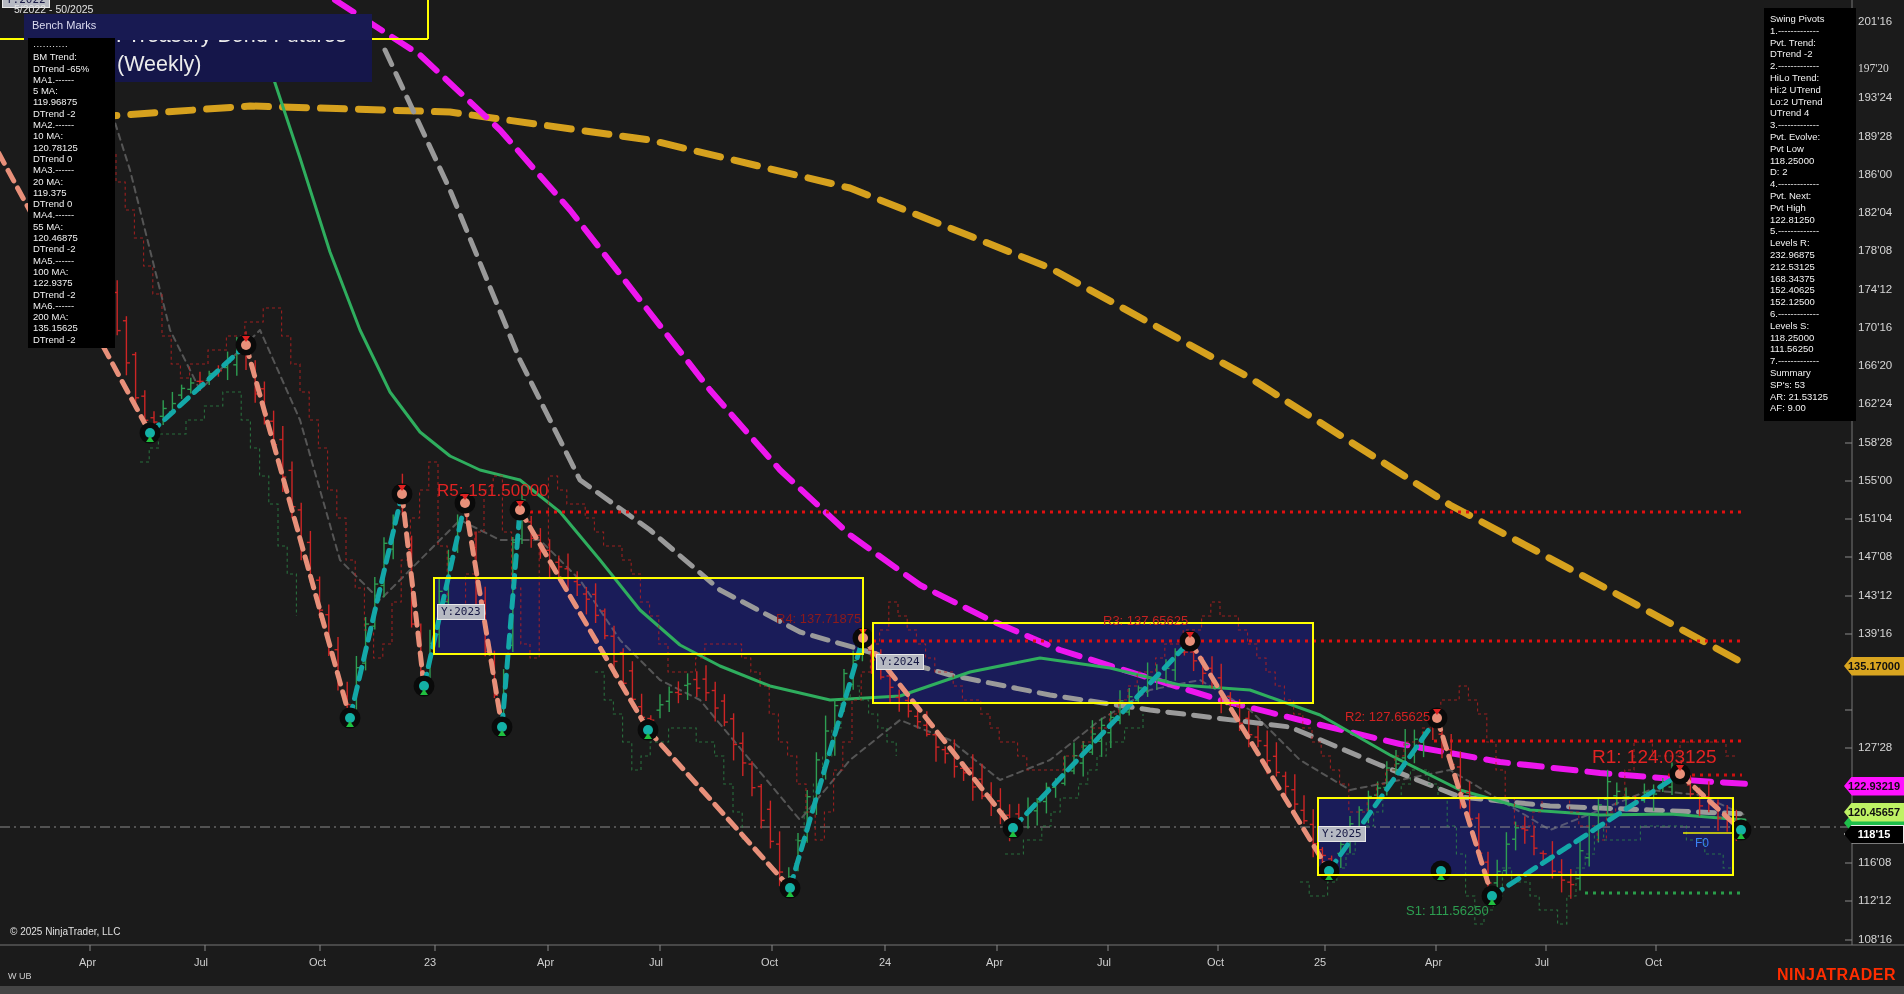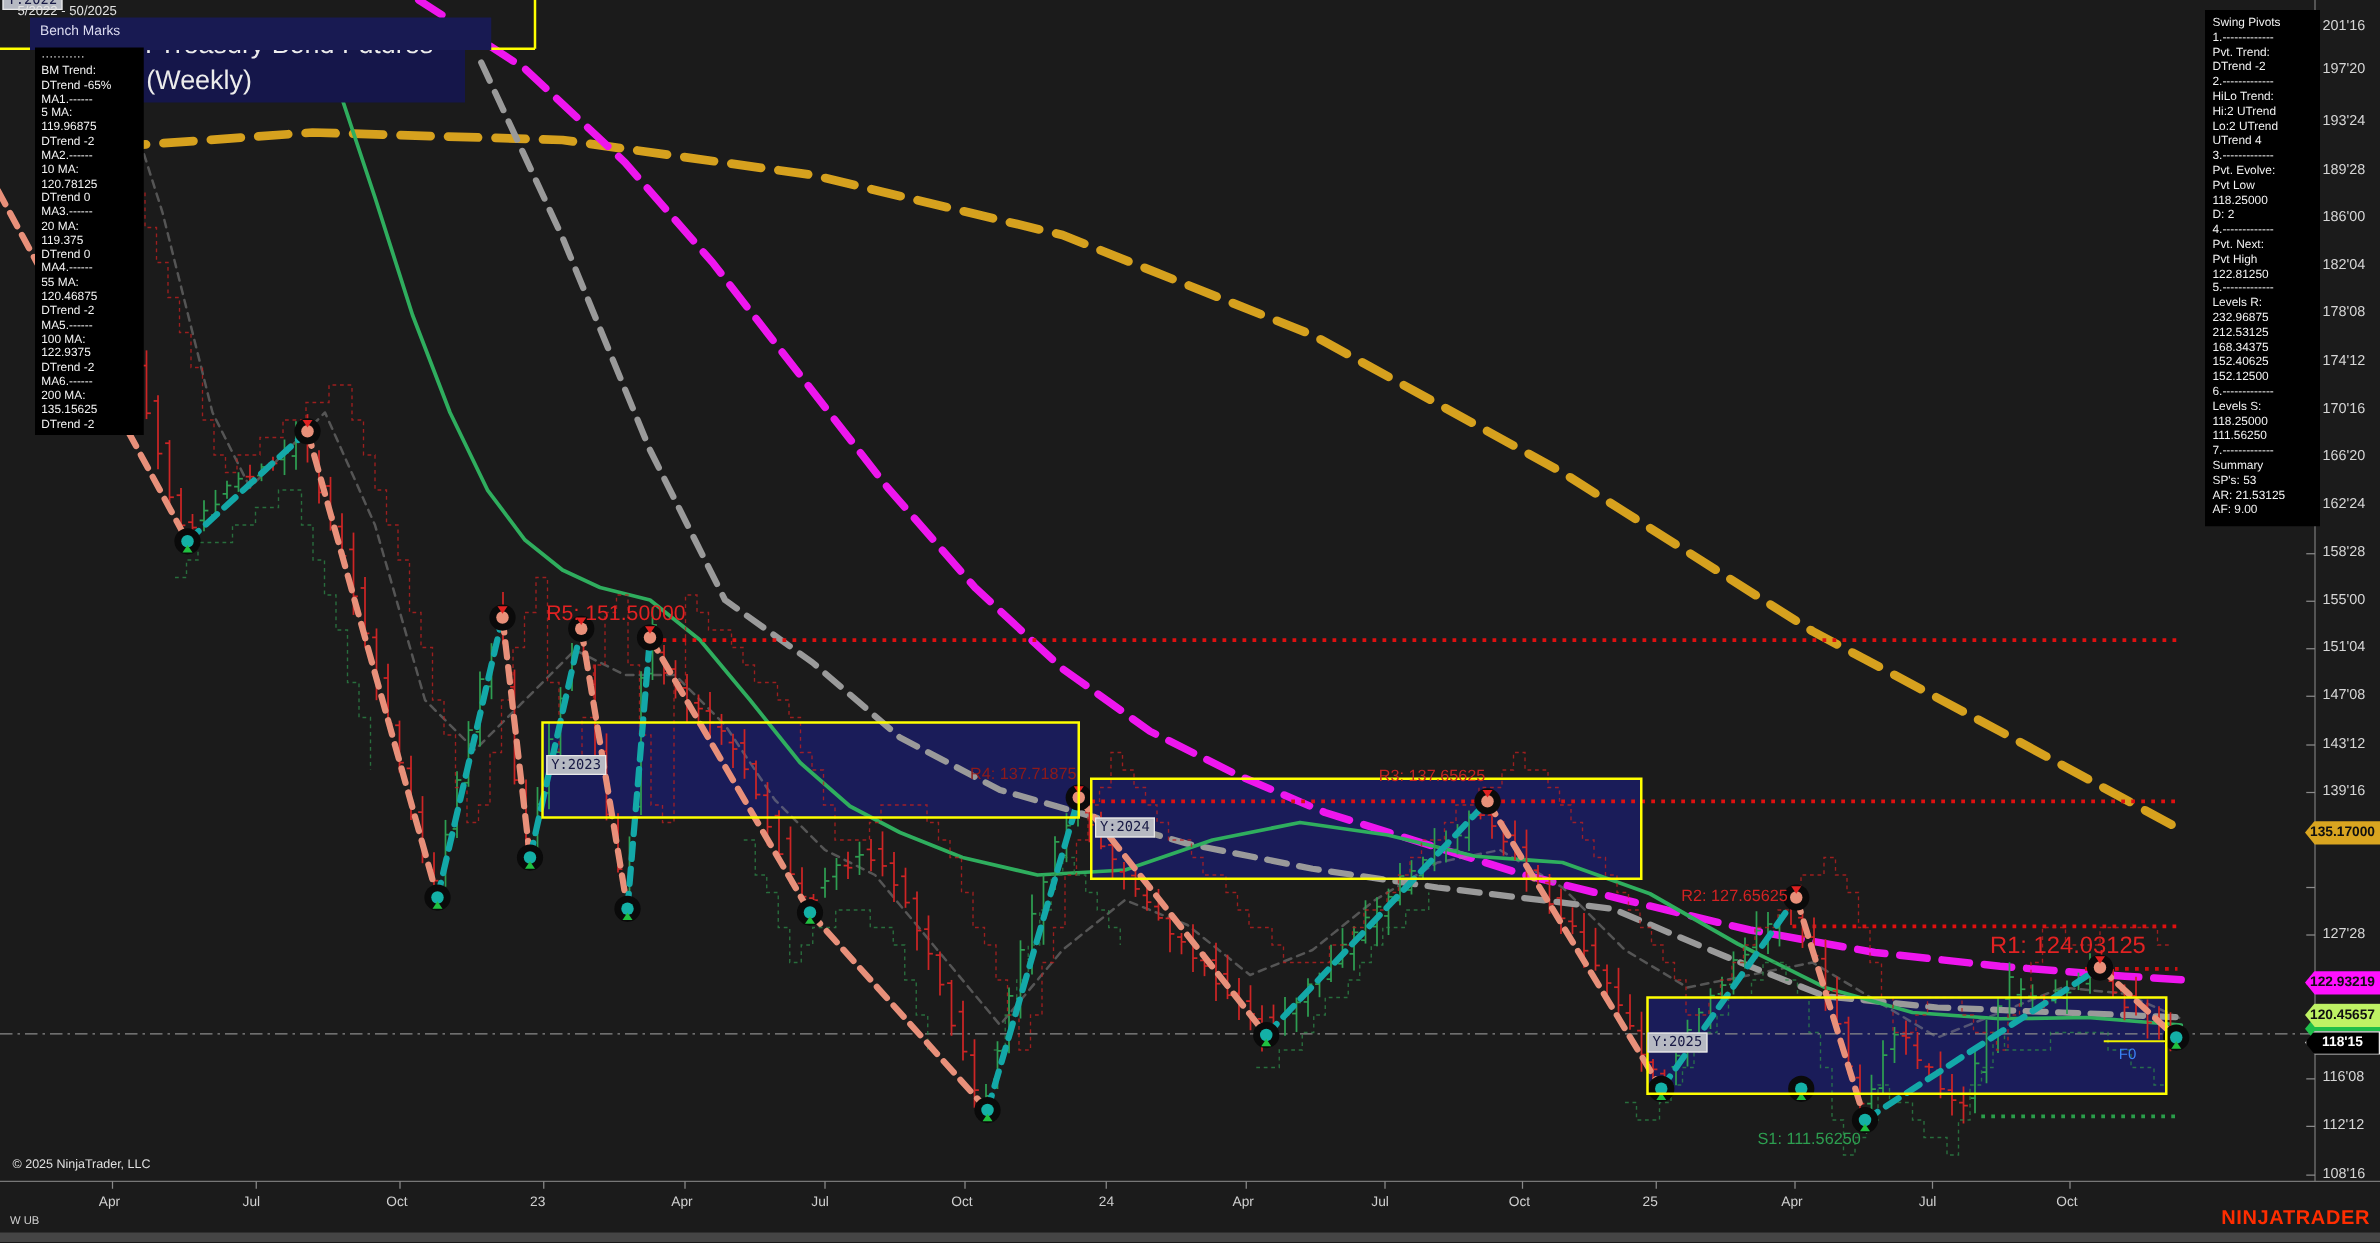--- a/index.html
+++ b/index.html
@@ -3,21 +3,21 @@
 <meta charset="utf-8">
 <style>
   html,body{margin:0;padding:0;background:#111;}
   .chart{position:relative;width:1904px;height:994px;background:#1b1b1b;overflow:hidden;
     font-family:"Liberation Sans",sans-serif;}
   svg#paint{position:absolute;left:0;top:0;}
   .panel{position:absolute;background:#000;color:#f2f2f2;font-size:9.5px;z-index:30;}
   .panel .line{white-space:nowrap;}
   #bm-panel{left:28px;top:38px;width:82px;height:308px;padding:2px 0 0 5px;line-height:11.3px;}
   #swing-panel{left:1764px;top:8px;width:86px;height:408px;padding:5px 0 0 6px;line-height:11.8px;}
-  #bench-box{position:absolute;left:24px;top:14px;width:348px;height:26px;background:#181a52;z-index:25;padding-left:21px;}
+  #bench-box{position:absolute;left:24px;top:14px;width:348px;height:26px;background:#181a52;z-index:25;}
   #bench-label{position:absolute;left:8px;top:5px;font-size:11px;color:#dcdcf0;}
   #range-label{position:absolute;left:14px;top:3px;font-size:10.5px;color:#e2e2e2;z-index:26;}
   #title-box{position:absolute;left:70px;top:18px;width:302px;height:64px;background:#15164a;z-index:20;
     color:#ececec;font-size:21.5px;line-height:29px;padding:3px 0 0 10px;box-sizing:border-box;}
   .ytag{position:absolute;z-index:22;background:#b6b9c2;color:#171944;border:1px solid #e8e8e8;
     font-family:"DejaVu Sans Mono",monospace;font-size:11px;padding:0 3px;line-height:14px;}
   #y2022-tag{left:2px;top:-8px;}
   .price-tick-label{position:absolute;left:1858px;font-size:11.5px;color:#d6d6d6;z-index:12;text-align:right;}
   .time-tick-label{position:absolute;top:956px;font-size:11px;color:#d0d0d0;z-index:12;}
   .price-tag{position:absolute;left:1844px;width:60px;height:19px;z-index:15;
@@ -1168,21 +1168,21 @@
       <div class="line">111.56250</div>
       <div class="line">7.-------------</div>
       <div class="line">Summary</div>
       <div class="line">SP's: 53</div>
       <div class="line">AR: 21.53125</div>
       <div class="line">AF: 9.00</div>
     </div>
 
   <div id="price-labels">
       <div class="price-tick-label" style="top: 15px;">201'16</div>
-      <div class="price-tick-label" style="top: 49px;">197'20</div>
+      <div class="price-tick-label" style="top: 62px; font-family: Liberation Serif, serif;">197'20</div>
       <div class="price-tick-label" style="top: 91px;">193'24</div>
       <div class="price-tick-label" style="top: 130px;">189'28</div>
       <div class="price-tick-label" style="top: 168px;">186'00</div>
       <div class="price-tick-label" style="top: 206px;">182'04</div>
       <div class="price-tick-label" style="top: 244px;">178'08</div>
       <div class="price-tick-label" style="top: 283px;">174'12</div>
       <div class="price-tick-label" style="top: 321px;">170'16</div>
       <div class="price-tick-label" style="top: 359px;">166'20</div>
       <div class="price-tick-label" style="top: 397px;">162'24</div>
       <div class="price-tick-label" style="top: 436px;">158'28</div>

